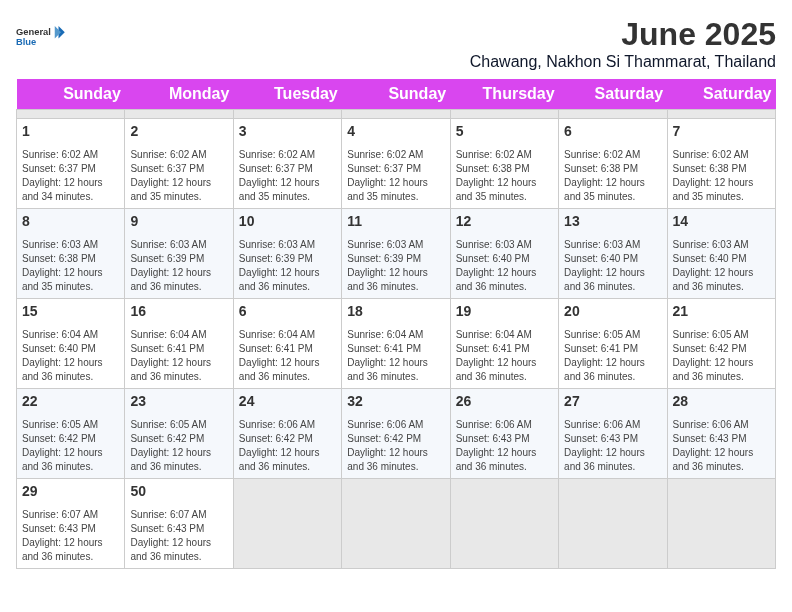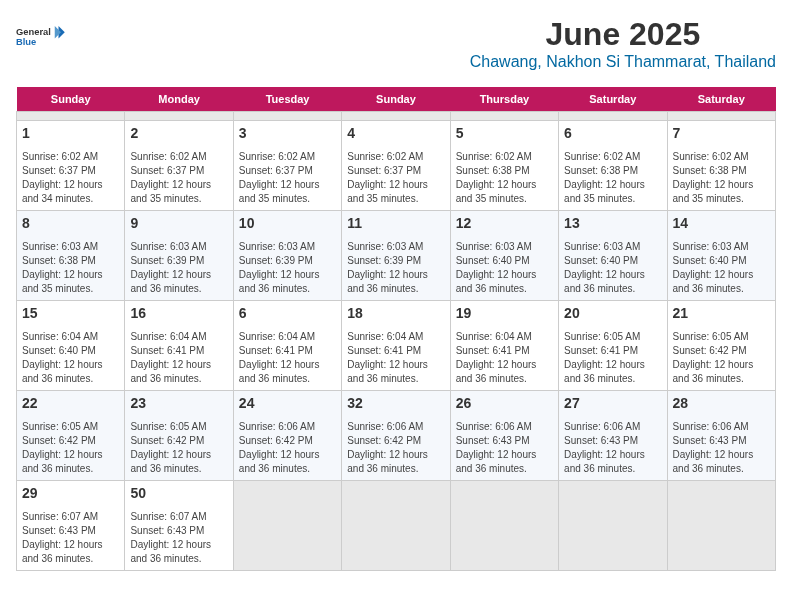--- a/index.html
+++ b/index.html
@@ -7,50 +7,50 @@
       font-family: Arial, sans-serif;
       background: #fff;
       width: 792px;
       min-height: 612px;
       padding: 16px;
     }
     .header-area {
       display: flex;
       justify-content: space-between;
       align-items: flex-start;
-      margin-bottom: 16px;
+      margin-bottom: 8px;
     }
     .logo {
       display: flex;
       align-items: center;
       gap: 4px;
     }
     .title-area {
-      text-align: center;
+      text-align: right;
     }
     .month-title {
       font-size: 32px;
       font-weight: bold;
       color: #333;
     }
     .location-title {
       font-size: 16px;
-      color: #0369a1;
+      color: #0f172a;
     }
     table {
       width: 100%;
       border-collapse: collapse;
       font-size: 11px;
     }
     thead tr th {
-      background-color: #be185d;
+      background-color: #d946ef;
       color: #fff;
       padding: 6px 4px;
-      text-align: center;
-      font-size: 11px;
+      text-align: right;
+      font-size: 16px;
       font-weight: bold;
     }
     tbody tr td {
       border: 1px solid #ccc;
       vertical-align: top;
       padding: 4px 5px;
       width: calc(100% / 7);
       min-height: 80px;
       background: #fff;
     }

